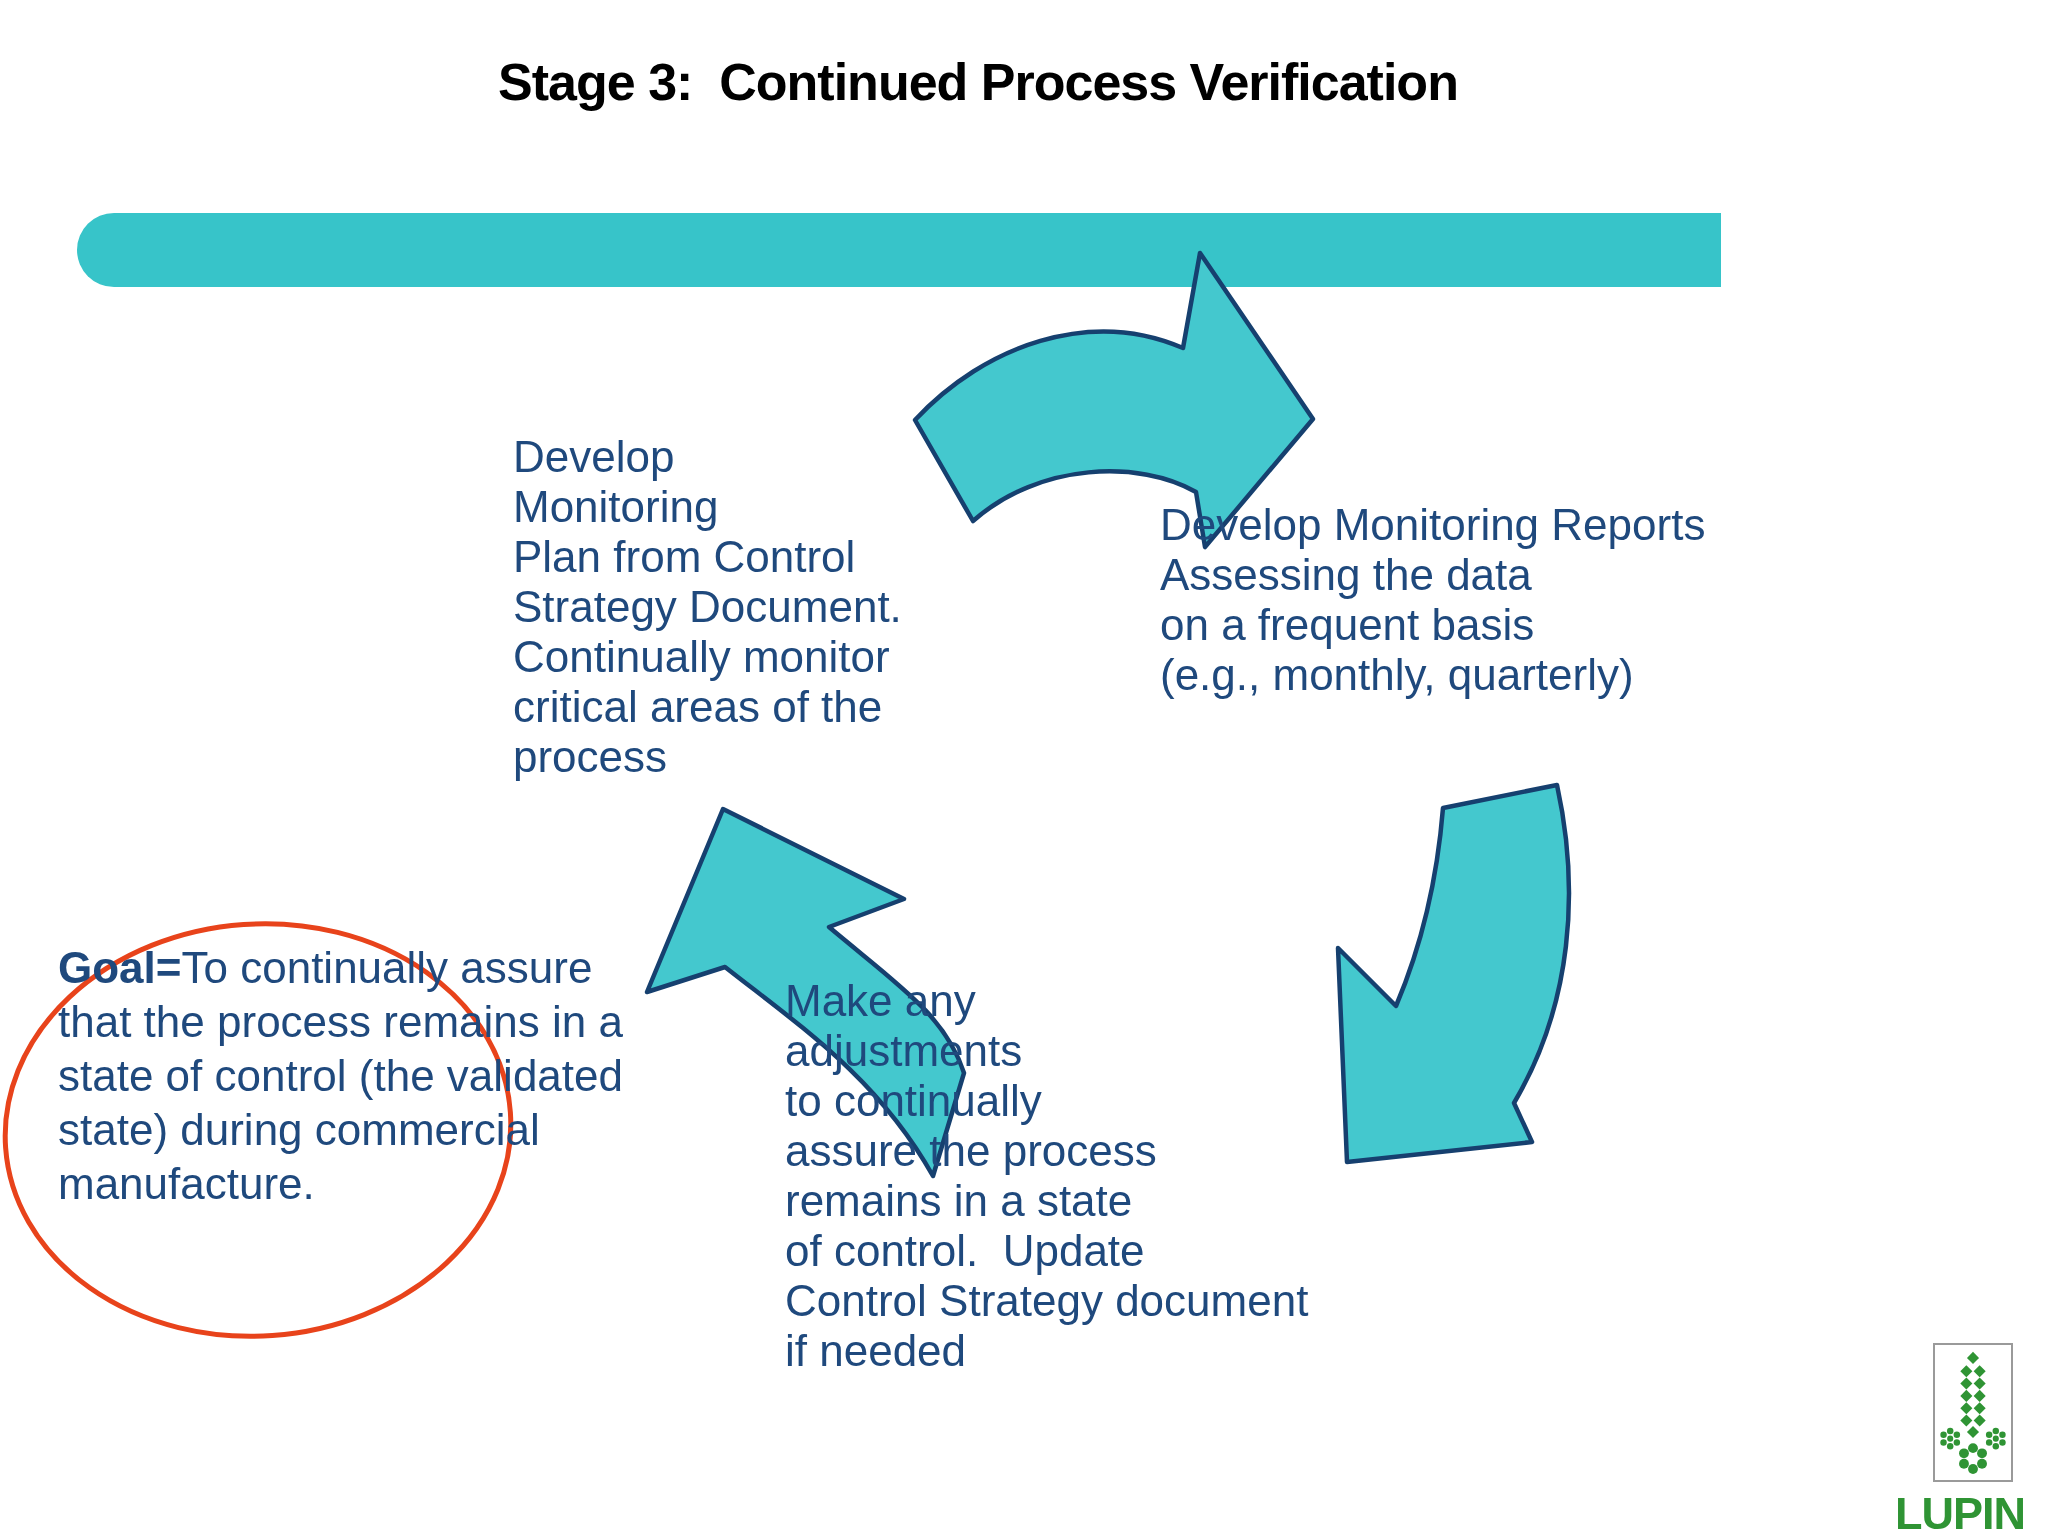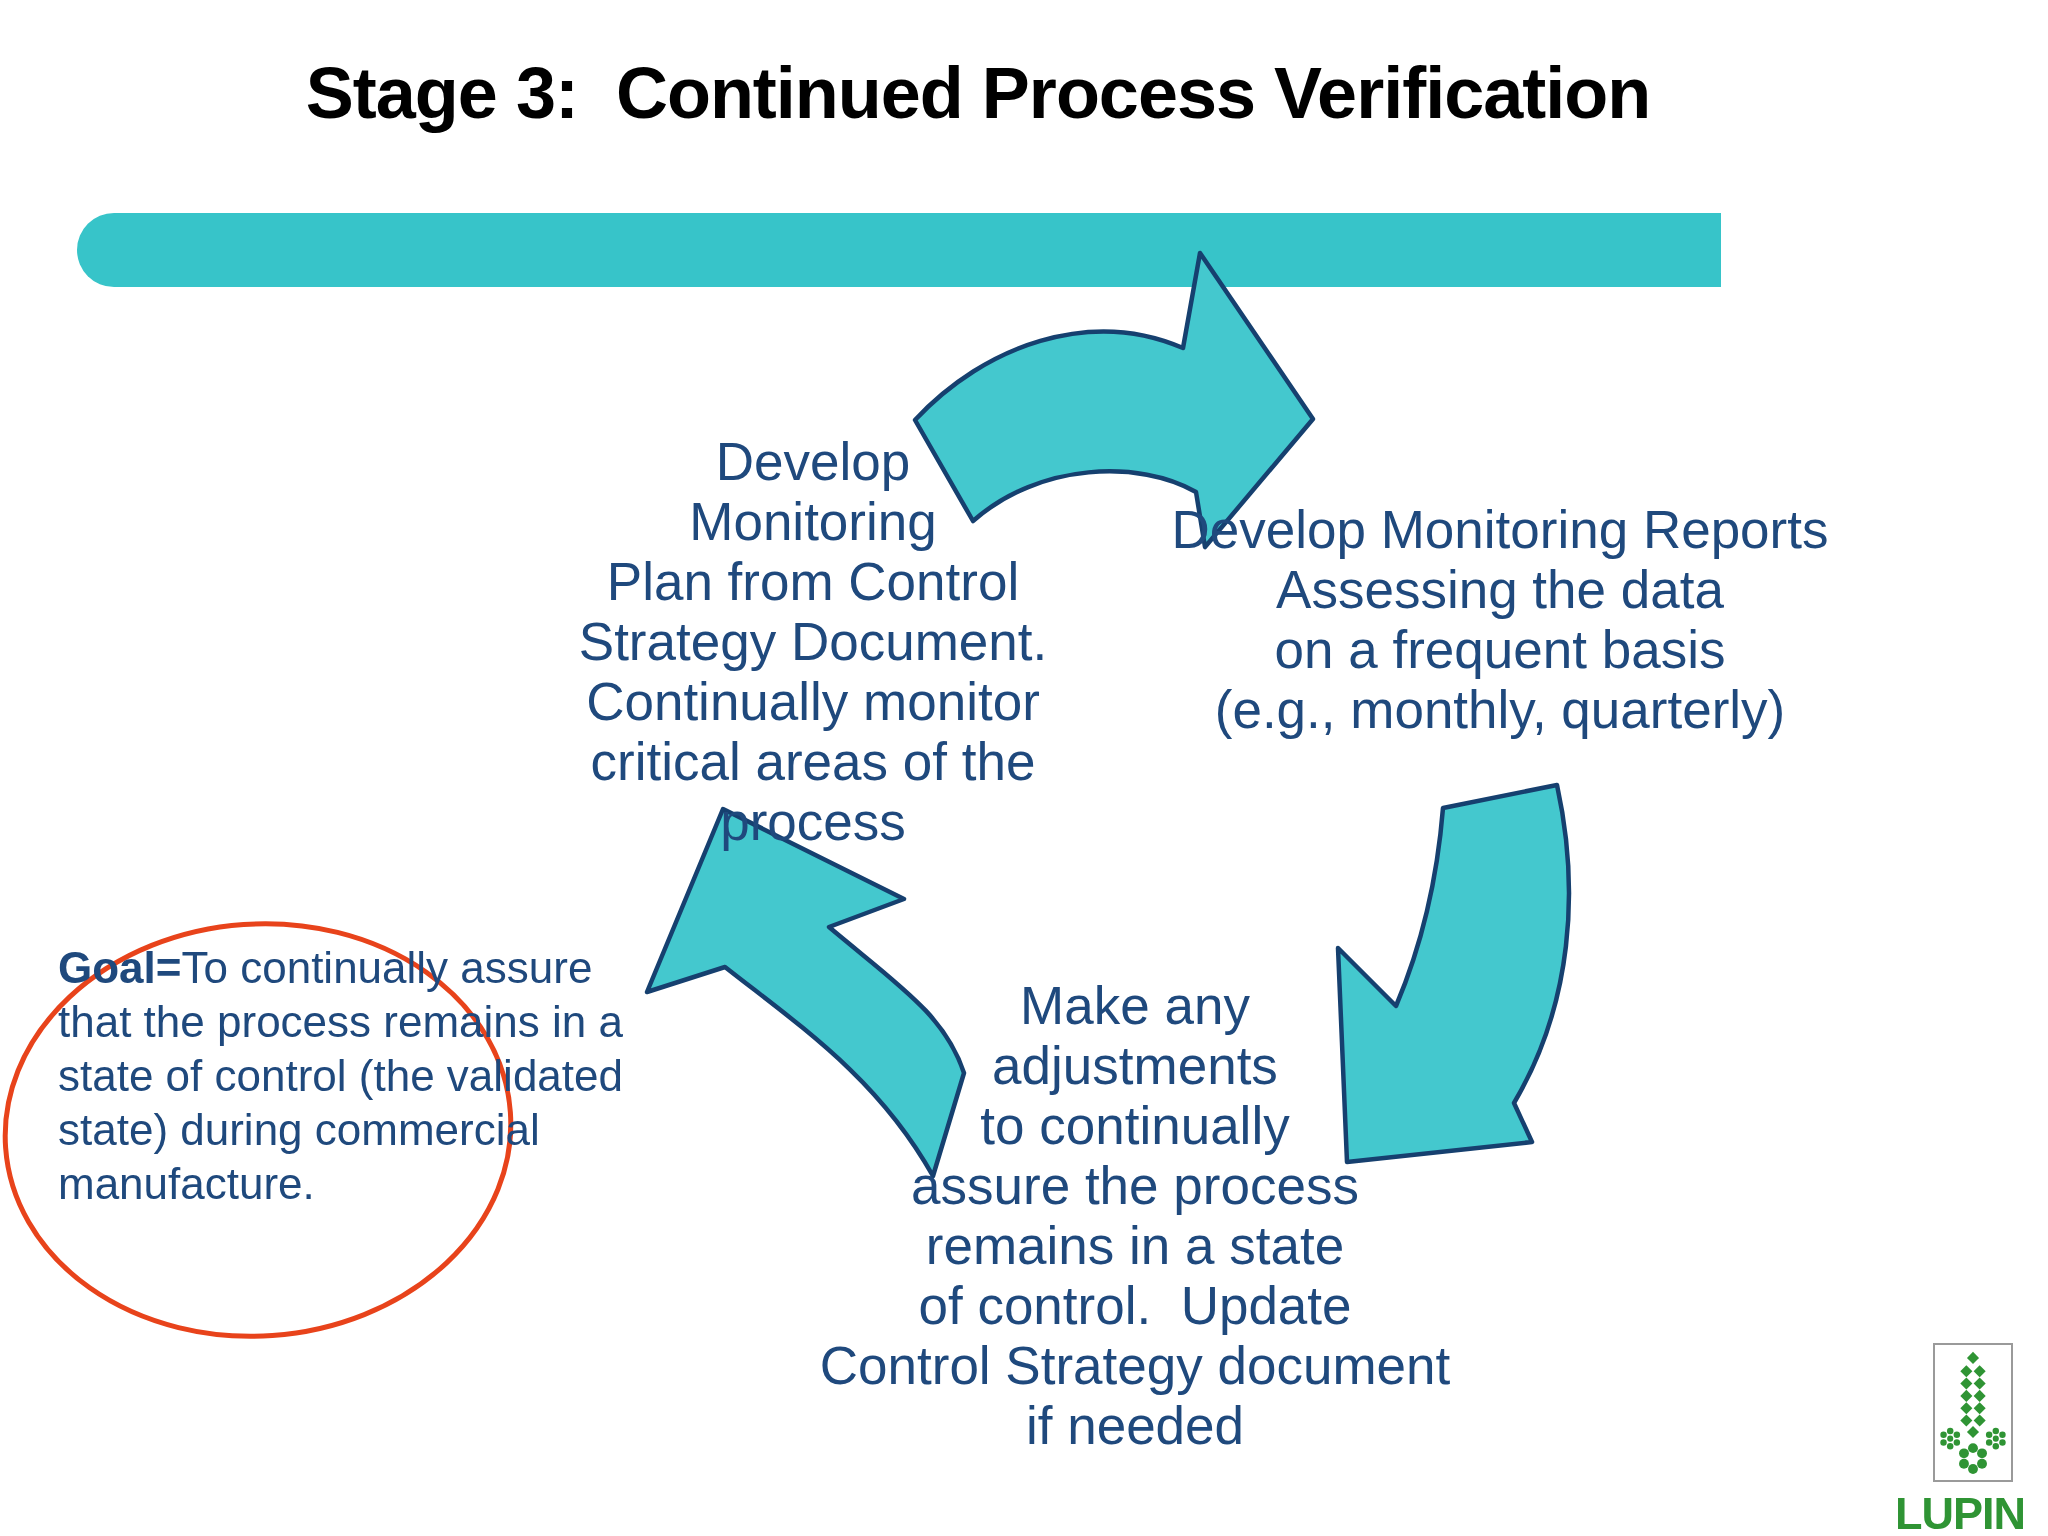--- a/index.html
+++ b/index.html
@@ -8,41 +8,41 @@
     width:2048px;height:1536px;
     background:#ffffff;
     overflow:hidden;
     font-family:"Liberation Sans","DejaVu Sans",sans-serif;
     color:var(--text,#1F497D);
   }
   .title{
     position:absolute;left:0;top:52px;width:1956px;
     margin:0;
     text-align:center;
-    font-size:72px;font-weight:bold;color:var(--title,#000);
+    font-size:52px;font-weight:bold;color:var(--title,#000);
     letter-spacing:-1px;
     white-space:pre-wrap;
   }
   .accent-bar{
     position:absolute;left:77px;top:213px;width:1644px;height:74px;
     background:var(--accent,#37c4c9);
     border-radius:37px 0 0 37px;
   }
   .overlay{position:absolute;left:0;top:0;width:2048px;height:1536px;}
   .arrow{
     fill:var(--arrow-fill,#44c8ce);
     stroke:var(--arrow-stroke,#16406f);
     stroke-width:4.5;
     stroke-linejoin:round;
   }
   .goal-ellipse{fill:none;stroke:var(--ellipse,#e8431b);stroke-width:5;}
   .node{
     position:absolute;
-    text-align:center;
-    font-size:53px;line-height:60px;
+    text-align:left;
+    font-size:44px;line-height:50px;
     white-space:pre-wrap;
   }
   .node-plan{left:513px;top:432px;width:600px;}
   .node-reports{left:1160px;top:500px;width:680px;}
   .node-adjust{left:785px;top:944px;width:700px;margin-top:32px;}
   .goal{
     position:absolute;left:58px;top:941px;width:590px;
     text-align:left;
     font-size:44px;line-height:54px;
     white-space:pre-wrap;

